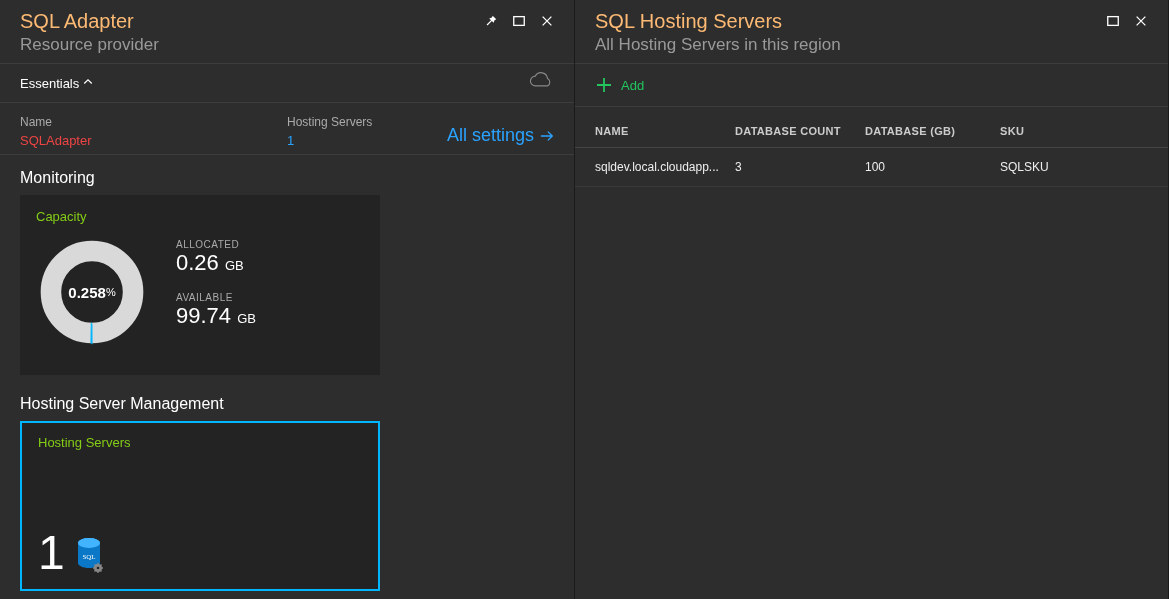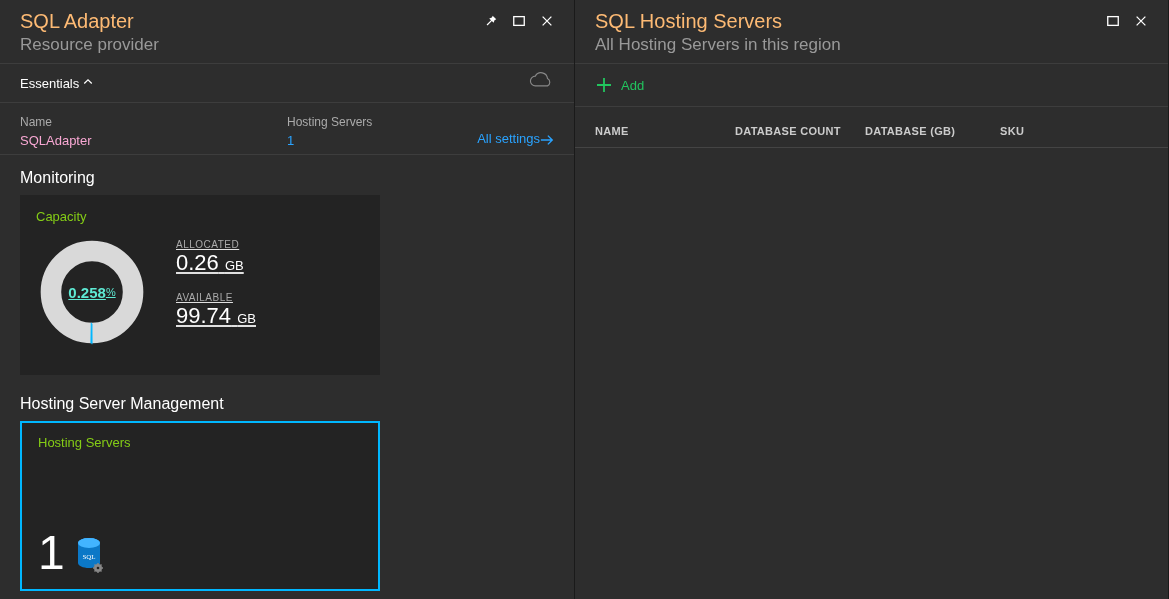--- a/index.html
+++ b/index.html
@@ -97,36 +97,36 @@
       position: relative;
     }
     .essentials-col { flex: 1; }
     .field-label {
       font-size: 12px;
       color: #aaa;
       margin-bottom: 4px;
     }
     .field-value {
       font-size: 13px;
-      color: #f9a8d4;
+      color: #ef4444;
     }
     .link {
       color: #2aa3ff;
       cursor: pointer;
     }
     .all-settings {
       position: absolute;
       right: 20px;
       bottom: 8px;
-      font-size: 13px;
+      font-size: 18px;
       color: #2aa3ff;
       cursor: pointer;
       display: flex;
-      align-items: flex-end;
-      gap: 0;
+      align-items: center;
+      gap: 6px;
     }
     .all-settings svg { width: 14px; height: 12px; }
     .blade-body {
       flex: 1;
       padding: 14px 20px;
       overflow: auto;
     }
     .section-title {
       font-size: 16px;
       color: #ffffff;
@@ -157,27 +157,25 @@
       height: 112px;
     }
     .donut-percent {
       position: absolute;
       top: 0; left: 0; right: 0; bottom: 0;
       display: flex;
       align-items: center;
       justify-content: center;
       font-size: 15px;
       font-weight: 600;
-      color: #5eead4;
-      text-decoration: underline;
+      color: #ffffff;
     }
     .donut-percent .pct { font-size: 11px; font-weight: 400; }
     .capacity-stats .stat {
       margin-bottom: 16px;
-      text-decoration: underline;
     }
     .stat-label {
       font-size: 10px;
       letter-spacing: 0.5px;
       color: #aaa;
     }
     .stat-value {
       font-size: 22px;
       font-weight: 400;
       color: #fff;
@@ -379,14 +377,20 @@
     </div>
   </div>
 
   <div class="table" style="margin-top:18px;">
     <div class="thead">
       <div class="col-name">NAME</div>
       <div class="col-db">DATABASE COUNT</div>
       <div class="col-cap">DATABASE (GB)</div>
       <div class="col-sku">SKU</div>
     </div>
+    <div class="trow">
+      <div class="col-name">sqldev.local.cloudapp...</div>
+      <div class="col-db">3</div>
+      <div class="col-cap">100</div>
+      <div class="col-sku">SQLSKU</div>
+    </div>
   </div>
 </div>
 
 </body></html>

